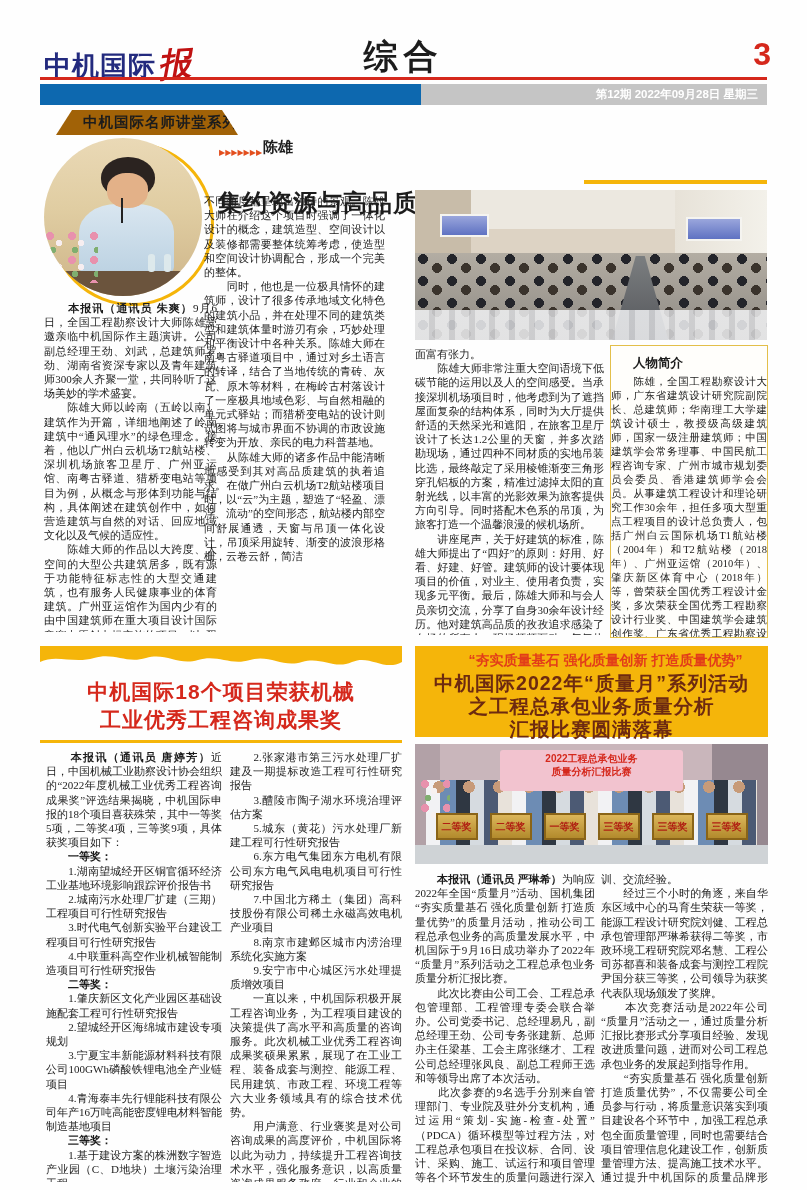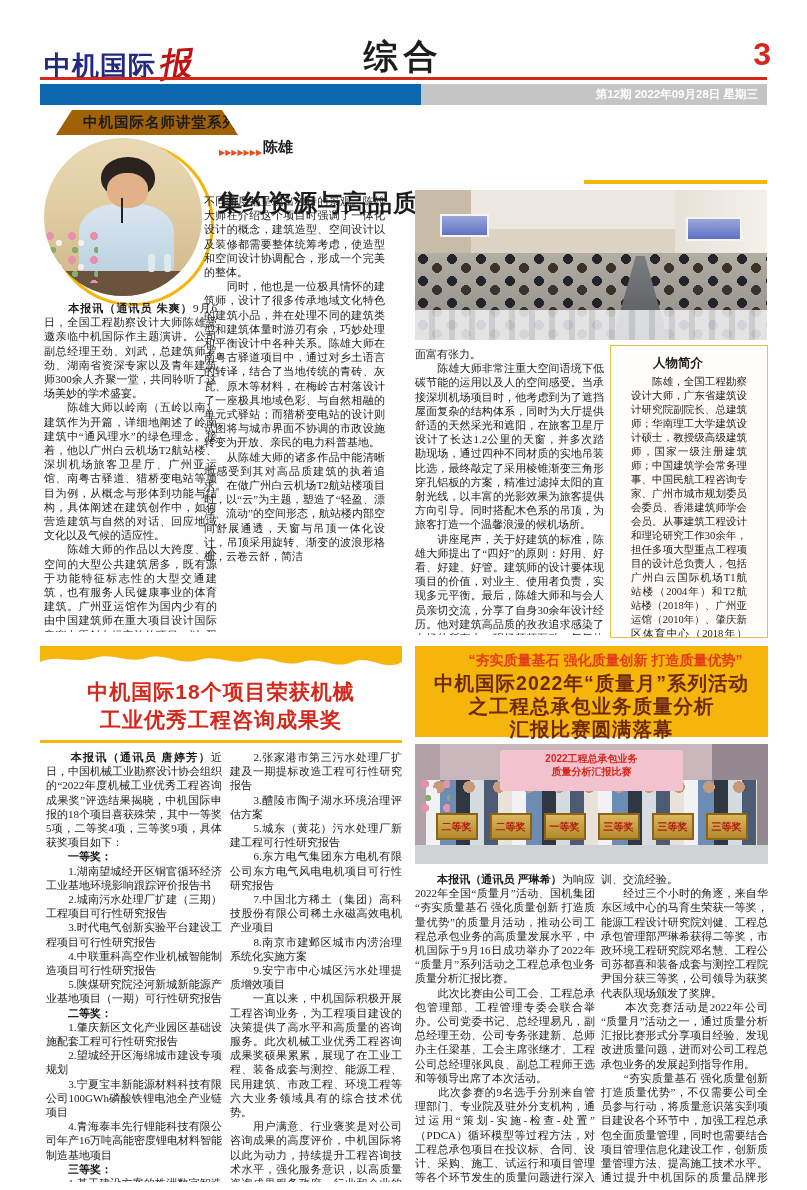--- a/index.html
+++ b/index.html
@@ -57,21 +57,21 @@
     background:repeating-linear-gradient(90deg,#f1f2f4 0 14px,#d7d8db 14px 20px); }
   .cp-aisle { position:absolute; left:56%; bottom:0; width:16%; height:56%; background:linear-gradient(#7b7e80,#54565a); clip-path:polygon(42% 0,58% 0,100% 100%,0 100%); }
 
   .coltext { position:absolute; text-align:justify; font-size:11px; line-height:14.2px; overflow:hidden; }
   .coltext p { text-align:justify; }
   .coltext b { font-family:"Liberation Sans","DejaVu Sans",sans-serif; }
   .lect-col1 { left:44px; top:301px; width:173px; height:331px; }
   .lect-col2 { left:204px; top:194px; width:181px; height:438px; }
   .lect-col3 { left:415px; top:347px; width:189px; height:288px; }
 
-  .infobox { left:610px; top:345px; width:158px; height:293px; border:1.5px solid #e3bf4a; background:#fffefb; padding:9px 20px; overflow:hidden; }
+  .infobox { left:610px; top:345px; width:158px; height:293px; border:1.5px solid #e3bf4a; background:#fffefb; padding:9px 0; overflow:hidden; }
   .infobox h3 { font-size:12.5px; font-weight:700; padding-left:22px; margin-bottom:3px; font-family:"Liberation Sans","DejaVu Sans",sans-serif; }
   .infobox .bio { font-size:10.5px; line-height:14px; text-align:justify; }
 
   
   .aw-wave { left:40px; top:646px; width:362px; height:30px; }
   .aw-title { left:40px; top:678px; width:362px; text-align:center; font-size:21px; line-height:28px; font-weight:900; color:#d5281c; letter-spacing:1px; font-family:"Liberation Sans","DejaVu Sans",sans-serif; }
   .aw-rule { left:40px; top:740px; width:362px; height:2.5px; background:#f5b50a; }
   .aw-col1 { left:46px; top:750px; width:176px; height:432px; }
   .aw-col2 { left:230px; top:750px; width:172px; height:432px; }
 
@@ -168,21 +168,20 @@
   <div>工业优秀工程咨询成果奖</div>
 </div>
 <div class="abs aw-rule"></div>
 <div class="coltext aw-col1">
     <p><b>　　本报讯（通讯员 唐婷芳）</b>近日，中国机械工业勘察设计协会组织的“2022年度机械工业优秀工程咨询成果奖”评选结果揭晓，中机国际申报的18个项目喜获殊荣，其中一等奖5项，二等奖4项，三等奖9项，具体获奖项目如下：</p>
     <p><b>　　一等奖：</b></p>
     <p>　　1.湖南望城经开区铜官循环经济工业基地环境影响跟踪评价报告书</p>
     <p>　　2.城南污水处理厂扩建（三期）工程项目可行性研究报告</p>
     <p>　　3.时代电气创新实验平台建设工程项目可行性研究报告</p>
     <p>　　4.中联重科高空作业机械智能制造项目可行性研究报告</p>
-    <p>　　5.陕煤研究院泾河新城新能源产业基地项目（一期）可行性研究报告</p>
     <p><b>　　二等奖：</b></p>
     <p>　　1.肇庆新区文化产业园区基础设施配套工程可行性研究报告</p>
     <p>　　2.望城经开区海绵城市建设专项规划</p>
     <p>　　3.宁夏宝丰新能源材料科技有限公司100GWh磷酸铁锂电池全产业链项目</p>
     <p>　　4.青海泰丰先行锂能科技有限公司年产16万吨高能密度锂电材料智能制造基地项目</p>
     <p><b>　　三等奖：</b></p>
     <p>　　1.基于建设方案的株洲数字智造产业园（C、D地块）土壤污染治理工程</p>
   </div>
 <div class="coltext aw-col2">
     <p>　　2.张家港市第三污水处理厂扩建及一期提标改造工程可行性研究报告</p>

